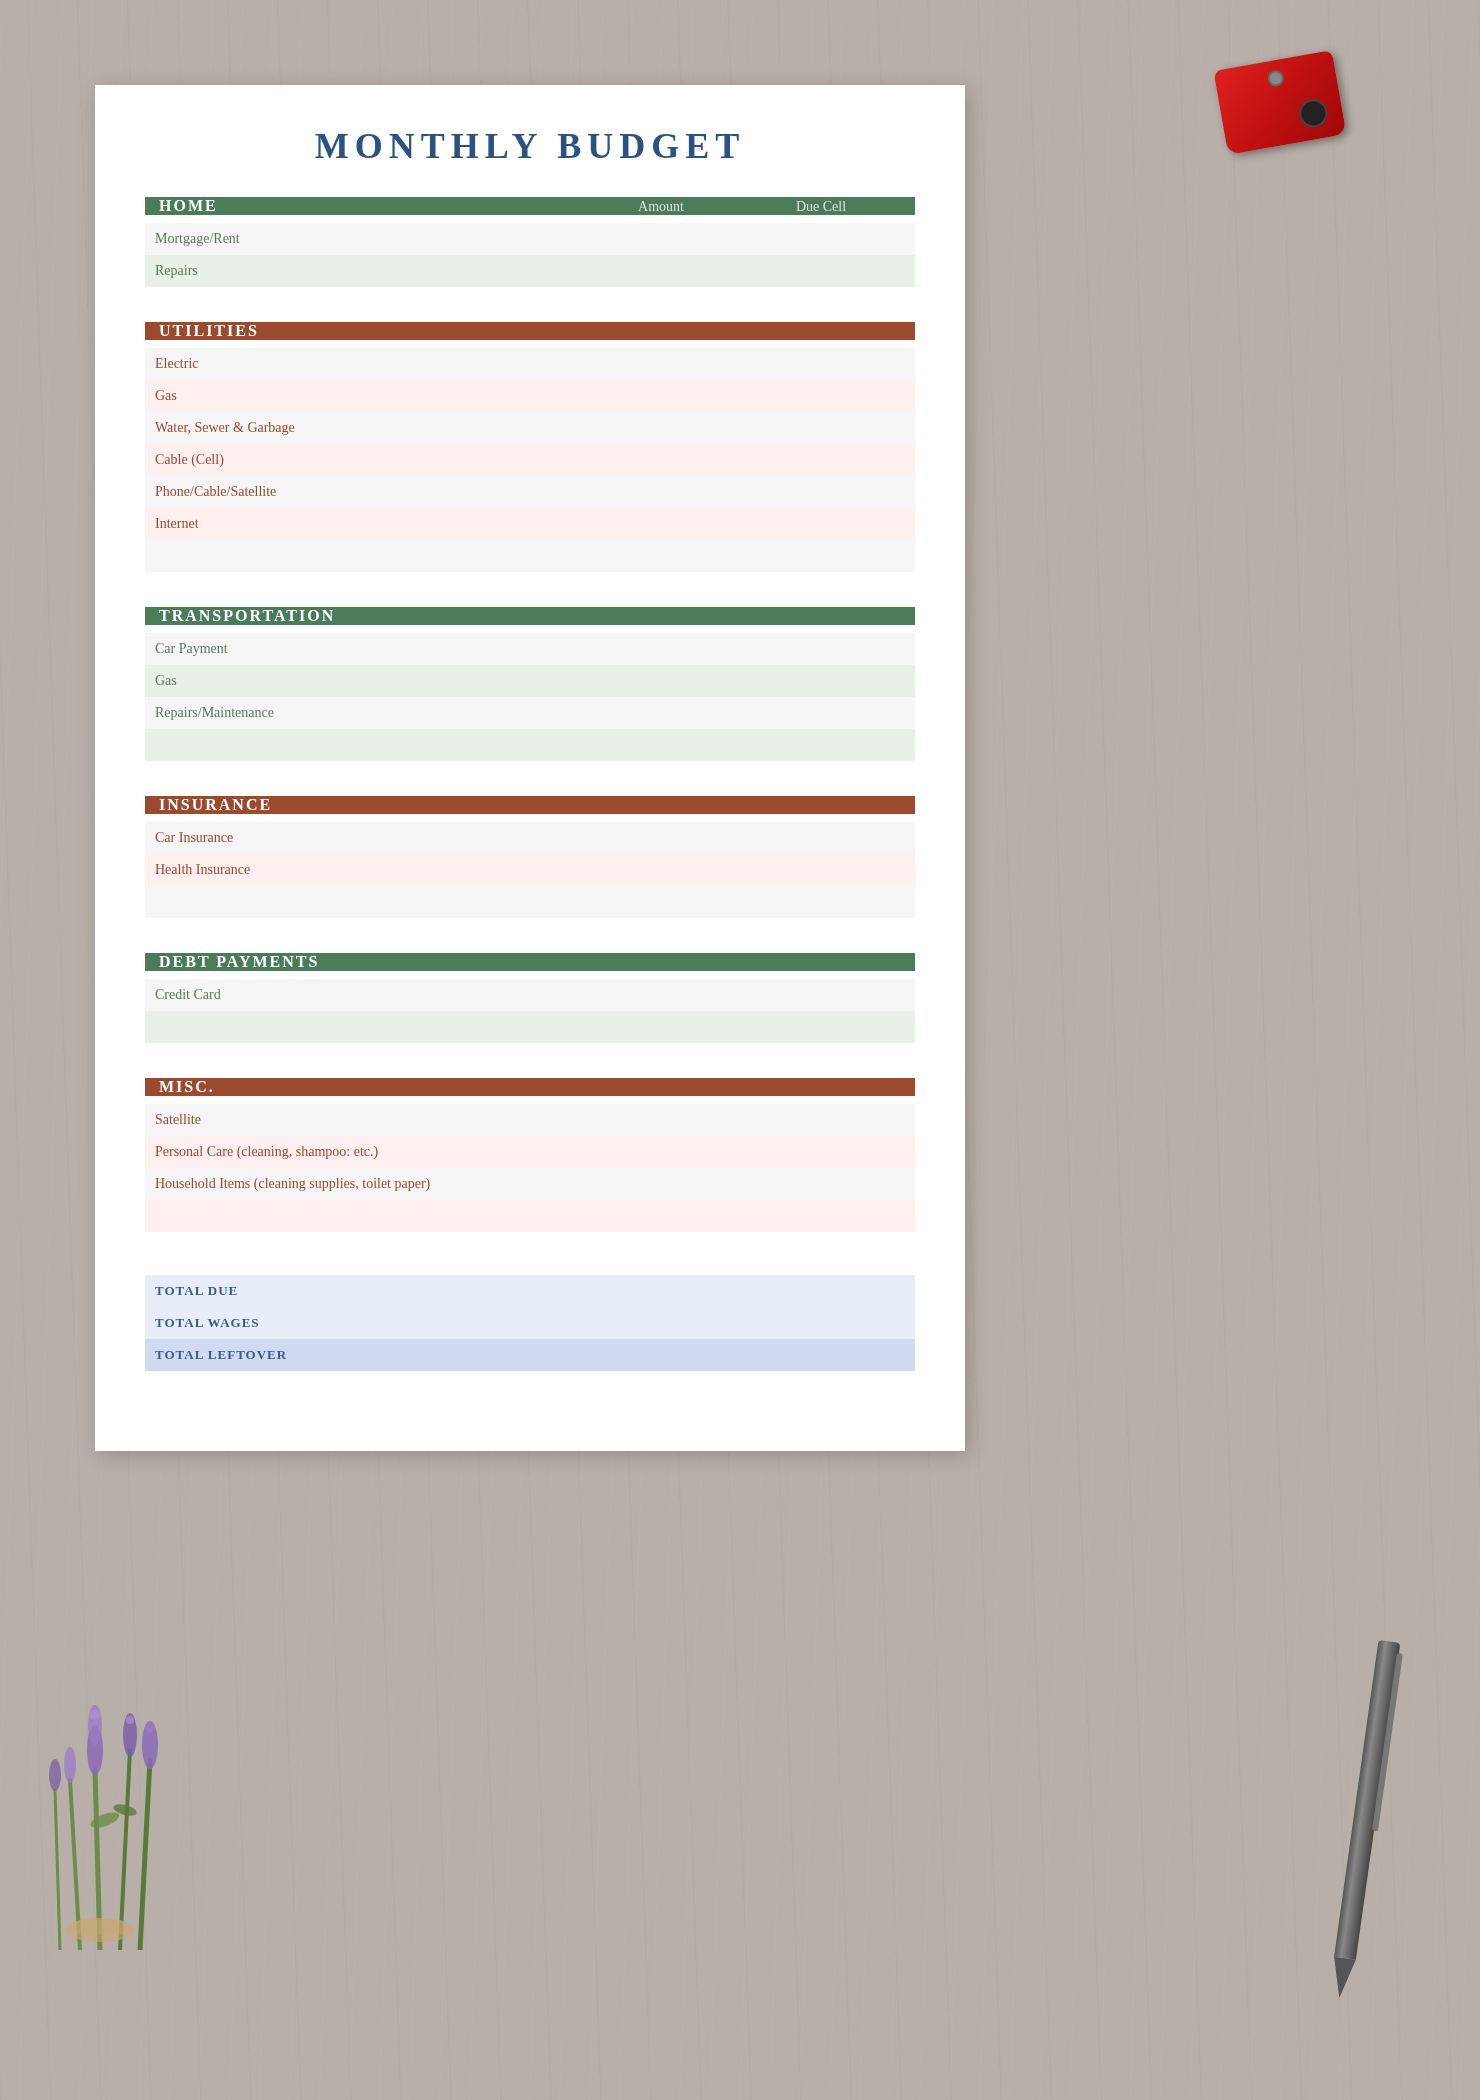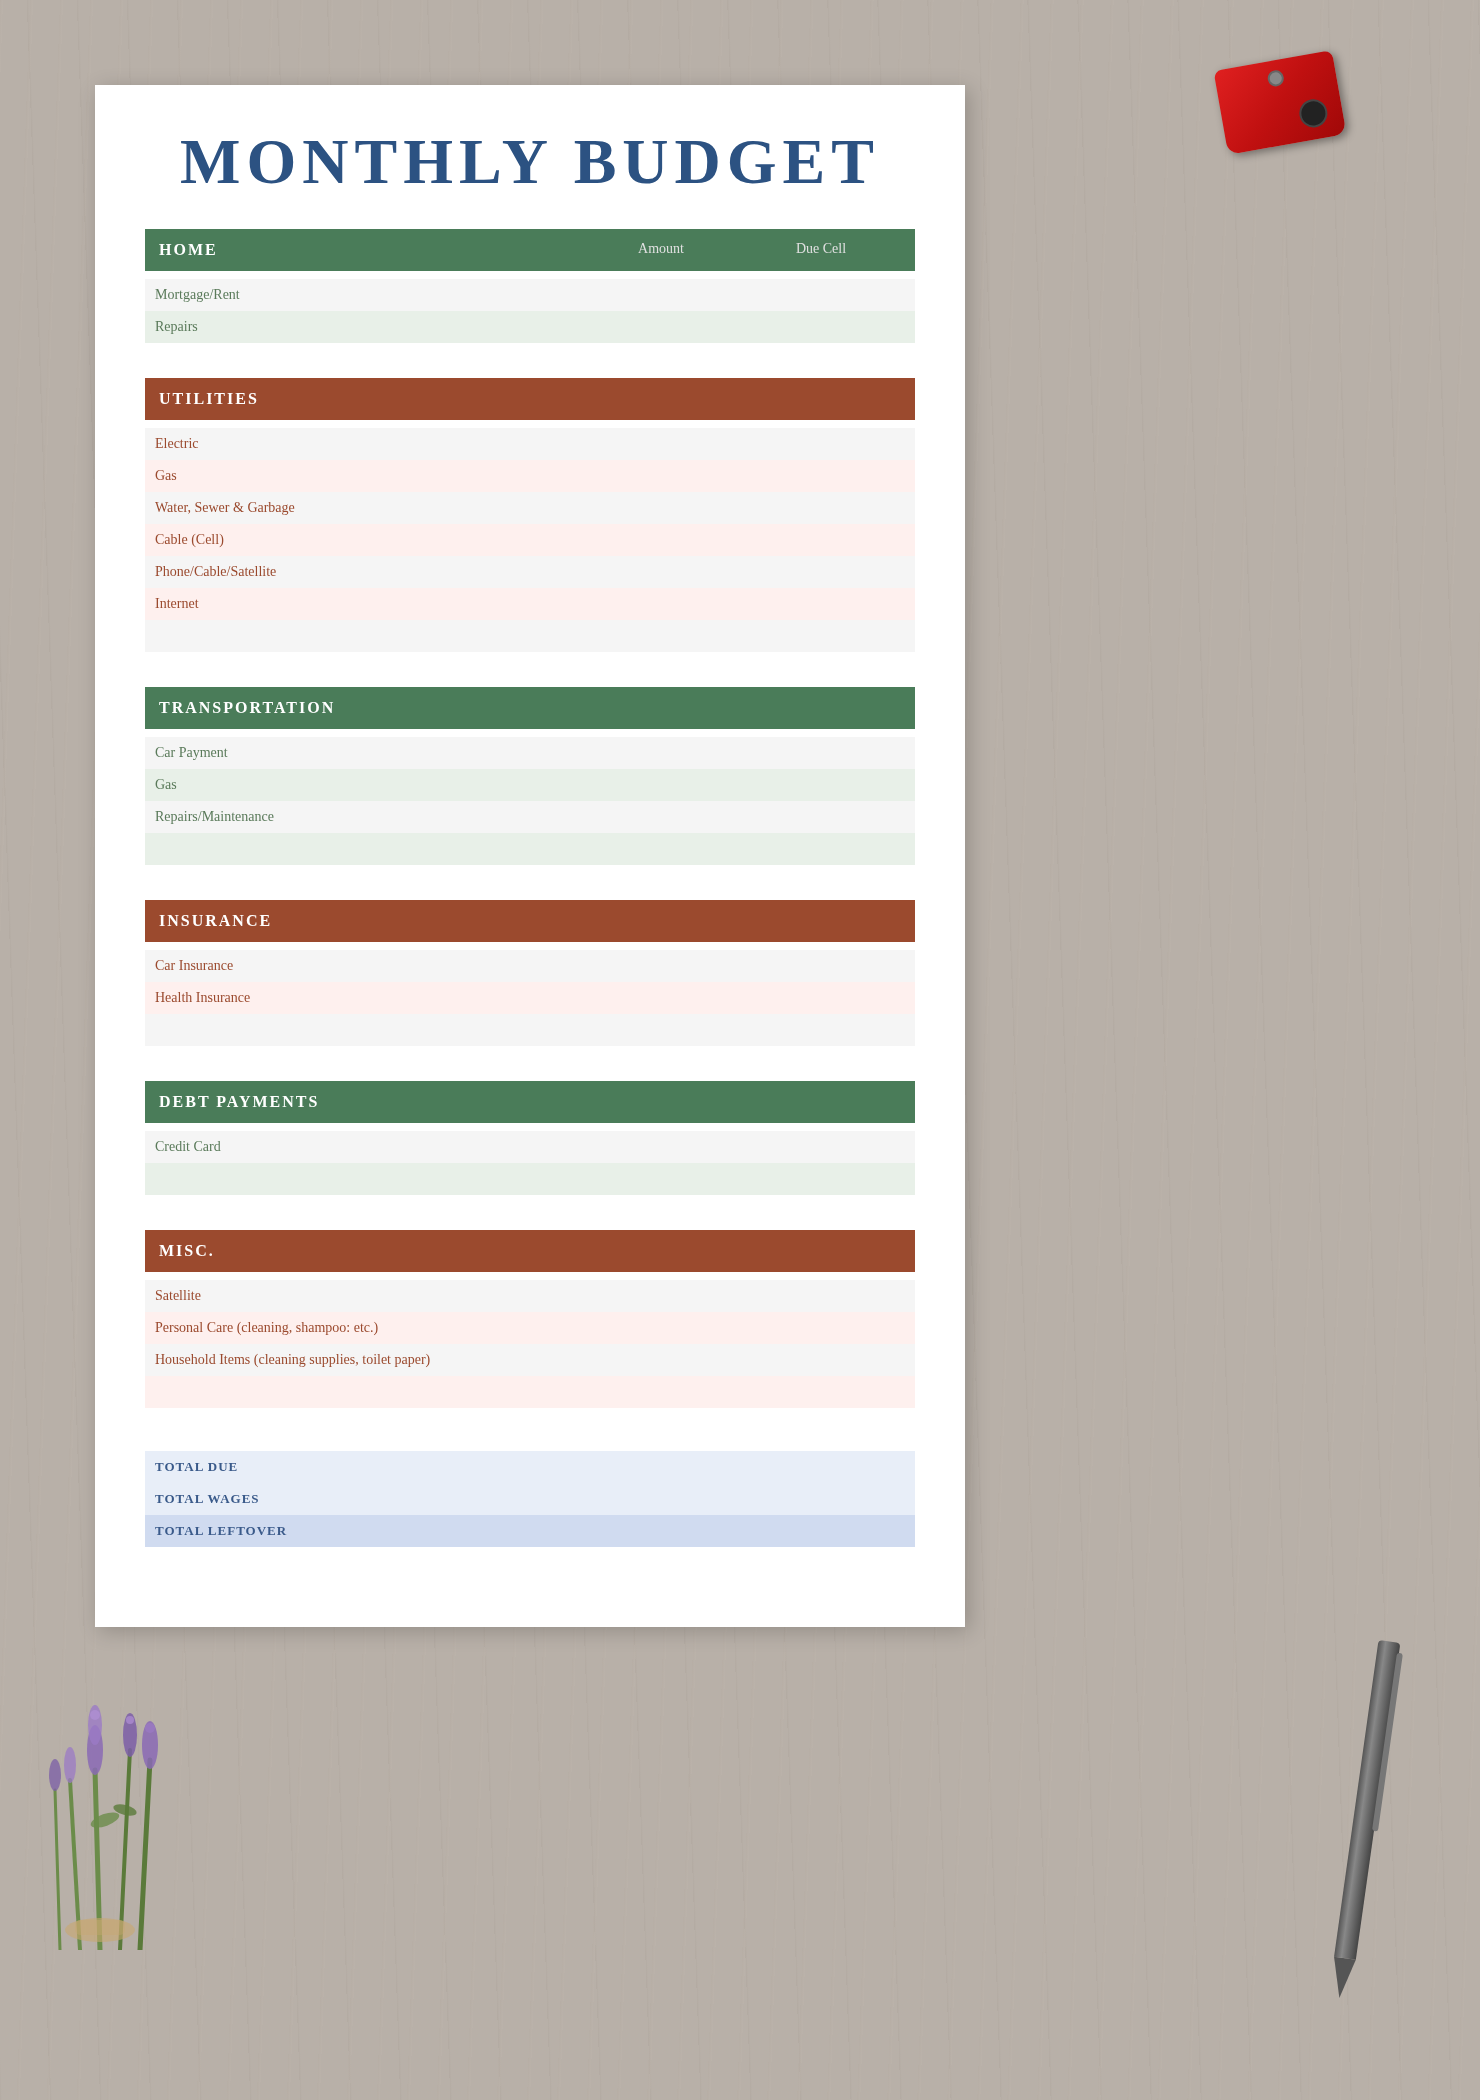--- a/index.html
+++ b/index.html
@@ -125,34 +125,34 @@
       left: 95px;
       width: 870px;
       background: #ffffff;
       padding: 40px 50px 60px 50px;
       box-shadow: 4px 4px 20px rgba(0,0,0,0.2);
       z-index: 5;
     }
 
     .page-title {
       text-align: center;
-      font-size: 64px;
+      font-size: 36px;
       font-weight: 900;
       color: #2c5282;
       letter-spacing: 6px;
       text-transform: uppercase;
       margin-bottom: 30px;
       font-family: 'Georgia', serif;
     }
 
     
     .section-header {
       display: flex;
-      align-items: flex-start;
-      padding: 12px 14px;
+      align-items: flex-end;
+      padding: 0 14px;
       margin-bottom: 0;
     }
     .section-header.green {
       background-color: #4a7c59;
     }
     .section-header.brown {
       background-color: #9b4a2e;
     }
 
     .section-title {

